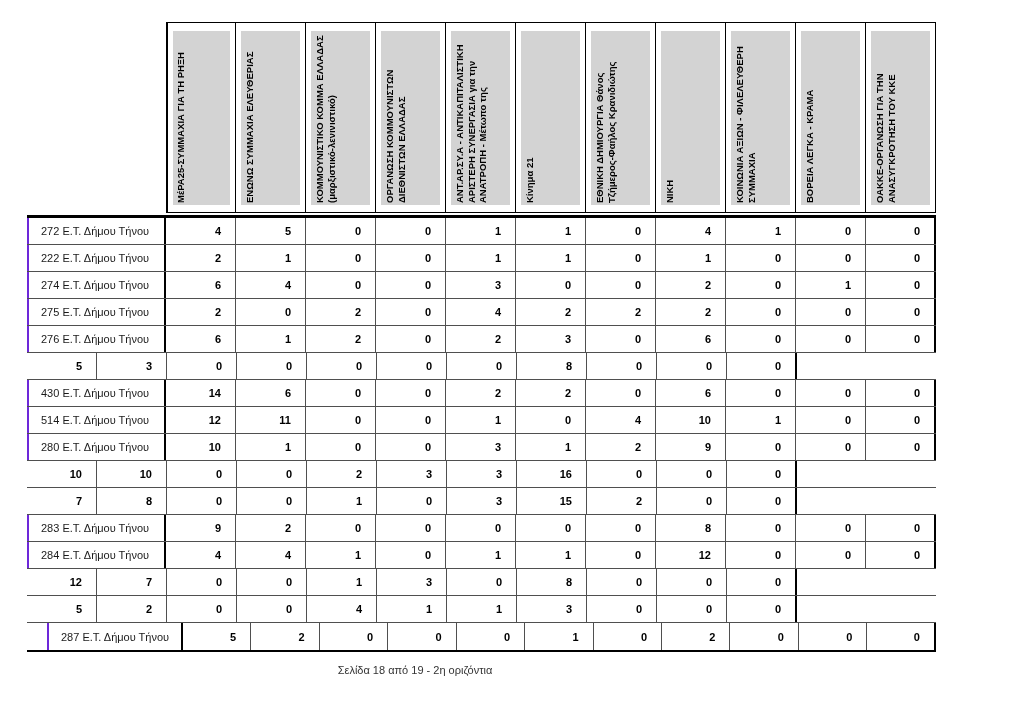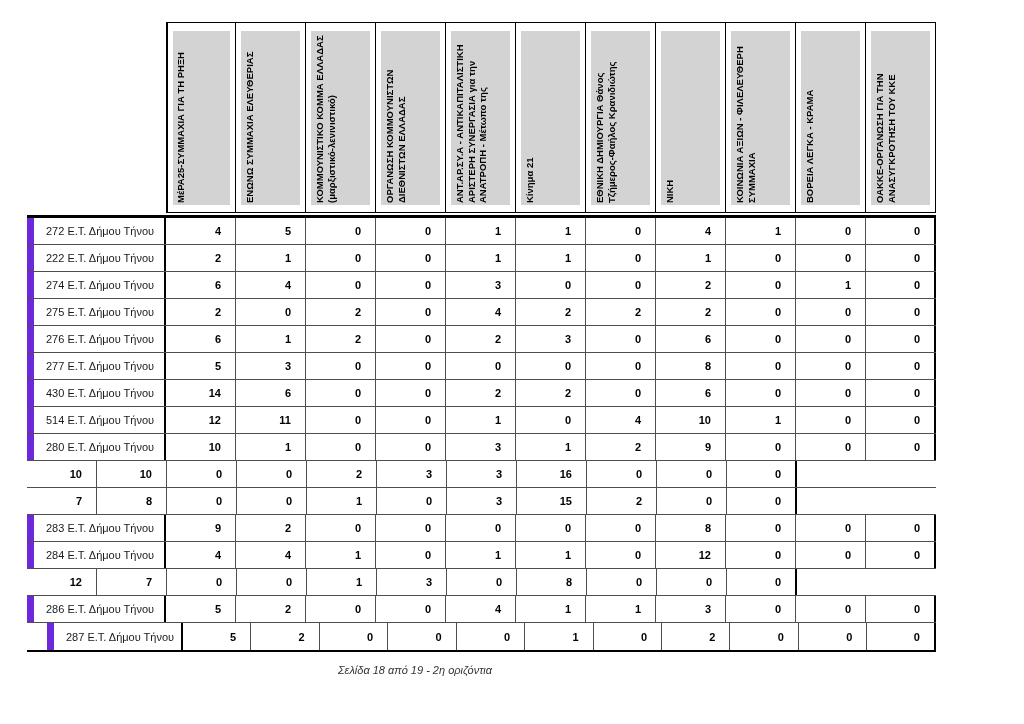--- a/index.html
+++ b/index.html
@@ -32,35 +32,35 @@
     width: 909px; margin-top: 2px;
     border-top: 3px solid #000; border-bottom: 2px solid #000;
   }
   .trow {
     display: flex; height: 27px; box-sizing: border-box;
     border-bottom: 1px solid #4f4f4f;
   }
   .trow:last-child { border-bottom: none; padding-left: 20px; }
   .tlabel {
     width: 139px; box-sizing: border-box;
-    border-left: 7px solid #6d28d9; border-right: 2px solid #000;
+    border-left: 2px solid #6d28d9; border-right: 2px solid #000;
     font-size: 11px; color: #1a1a1a;
     padding-left: 12px; display: flex; align-items: center;
   }
   .tcell {
     width: 70px; box-sizing: border-box;
     border-right: 1px solid #4f4f4f;
     font-size: 11px; font-weight: bold; color: #000;
     padding-right: 14px; display: flex; align-items: center; justify-content: flex-end;
   }
   .tcell:last-child { border-right: 2px solid #000; }
 
   .footer {
     position: absolute; left: 0; top: 664px; width: 830px;
-    text-align: center; font-size: 11px; color: #333; font-style: italic;
+    text-align: center; font-size: 11px; color: #333;
   }
 </style>
 </head>
 <body>
 
 <div class="grid">
   <div class="hrow" id="hrow">
   <div class="hcell">
     <div class="hbox">
       <div class="hrot">ΜέΡΑ25-ΣΥΜΜΑΧΙΑ ΓΙΑ ΤΗ ΡΗΞΗ</div>
@@ -197,21 +197,20 @@
         <div class="tcell">2</div>
         <div class="tcell">3</div>
         <div class="tcell">0</div>
         <div class="tcell">6</div>
         <div class="tcell">0</div>
         <div class="tcell">0</div>
         <div class="tcell">0</div>
       </div>
 
   <div class="trow">
-    <div class="tlabel">277 Ε.Τ. Δήμου Τήνου</div>
   <div class="tcell">5</div>
         <div class="tcell">3</div>
         <div class="tcell">0</div>
         <div class="tcell">0</div>
         <div class="tcell">0</div>
         <div class="tcell">0</div>
         <div class="tcell">0</div>
         <div class="tcell">8</div>
         <div class="tcell">0</div>
         <div class="tcell">0</div>
@@ -329,21 +328,20 @@
         <div class="tcell">1</div>
         <div class="tcell">3</div>
         <div class="tcell">0</div>
         <div class="tcell">8</div>
         <div class="tcell">0</div>
         <div class="tcell">0</div>
         <div class="tcell">0</div>
       </div>
 
   <div class="trow">
-    <div class="tlabel">286 Ε.Τ. Δήμου Τήνου</div>
   <div class="tcell">5</div>
         <div class="tcell">2</div>
         <div class="tcell">0</div>
         <div class="tcell">0</div>
         <div class="tcell">4</div>
         <div class="tcell">1</div>
         <div class="tcell">1</div>
         <div class="tcell">3</div>
         <div class="tcell">0</div>
         <div class="tcell">0</div>

